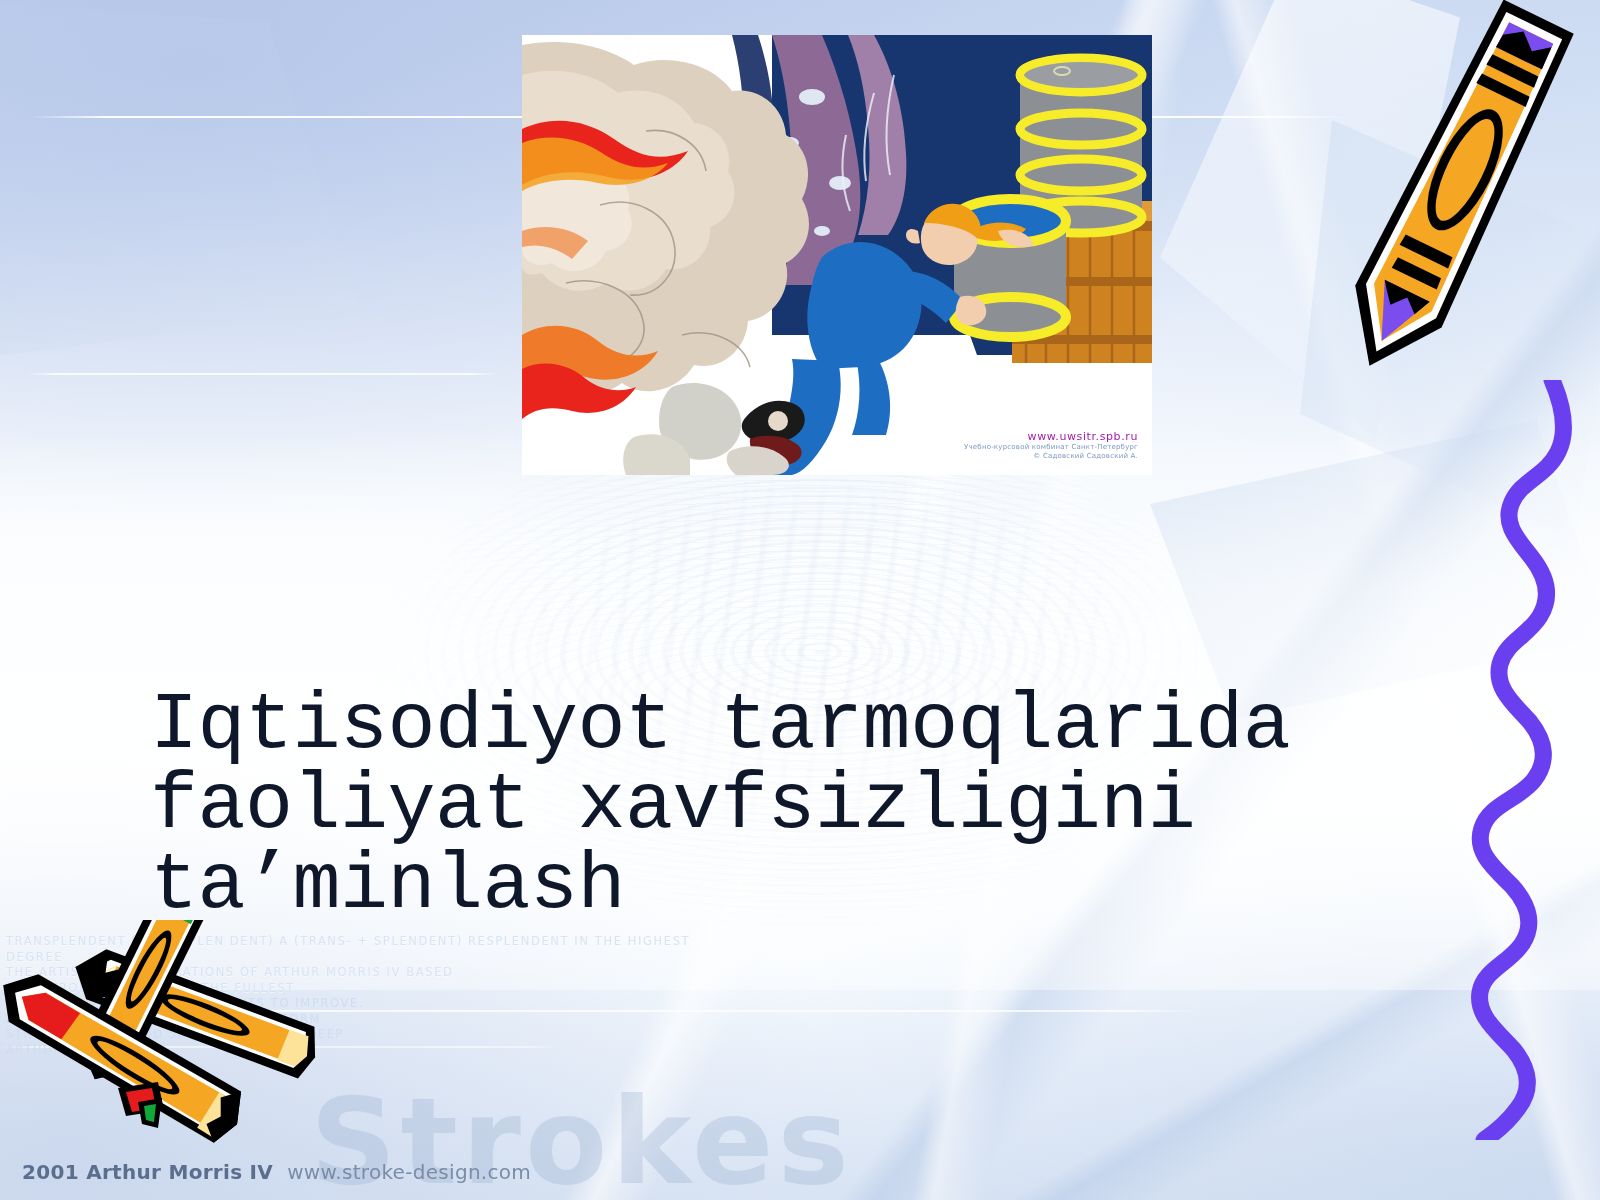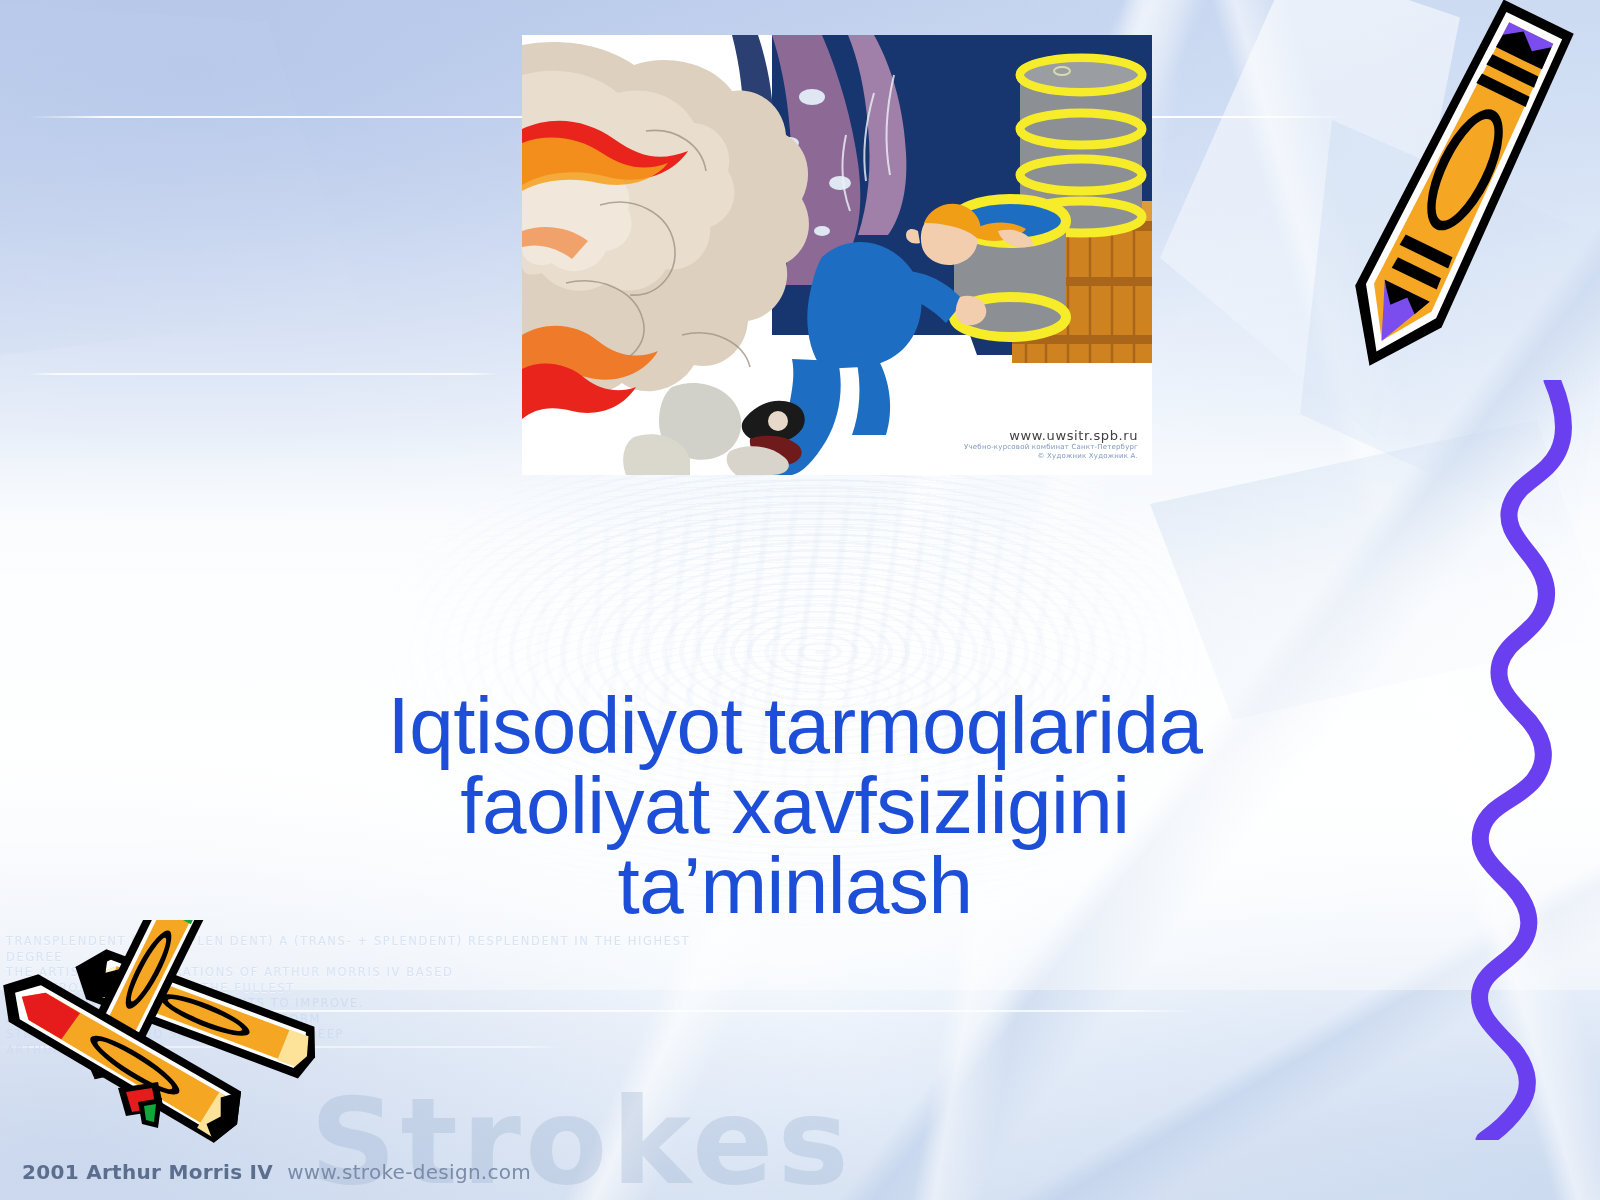--- a/index.html
+++ b/index.html
@@ -161,47 +161,46 @@
   .pic-svg { display:block; width:100%; height:100%; }
   .pic-credit {
     position: absolute;
     right: 14px; bottom: 14px;
     text-align: right;
     user-select: none;
     pointer-events: none;
   }
   .pic-credit .u {
     font-family: "DejaVu Sans", sans-serif;
-    font-size: 13px;
+    font-size: 11px;
     letter-spacing: .6px;
-    color: #404040;
+    color: #a21caf;
     display: block;
     margin-top: 28px;
   }
   .pic-credit .s {
     font-family: "DejaVu Sans", sans-serif;
     font-size: 7px;
     letter-spacing: .2px;
     color: #7d98c0;
     display: block;
     line-height: 9px;
     margin-left: 27px;
   }
 
   
   .title {
     position: absolute;
     left: 150px; top: 686px;
     width: 1290px;
-    text-align: center;
-    font-family: Liberation Sans, sans-serif;
+    font-family: Liberation Mono, monospace;
     font-weight: 400;
     font-size: 80px;
     line-height: 80px;
-    color: #1d4ed8;
+    color: #0f172a;
     letter-spacing: -0.5px;
     white-space: pre-line;
   }
 
   
   .footer {
     position: absolute;
     left: 22px; bottom: 16px;
     font-family: "DejaVu Sans", sans-serif;
     font-size: 20px;
@@ -377,21 +376,21 @@
       </g>
 
       <path d="M150,352 C176,342 206,352 216,374 C226,396 212,420 188,424
                C166,428 142,416 138,396 C135,378 140,360 150,352 Z" fill="#cfcfc6" opacity=".95"></path>
       <path d="M112,402 C136,394 162,404 168,424 L168,440 H104 C98,424 102,408 112,402 Z" fill="#dad7cc"></path>
     </svg>
 
     <div class="pic-credit">
       <span class="u">www.uwsitr.spb.ru</span>
       <span class="s">Учебно-курсовой комбинат Санкт-Петербург</span>
-      <span class="s">© Художник Художник А.</span>
+      <span class="s">© Садовский Садовский А.</span>
     </div>
   </div>
 
   <div class="title">Iqtisodiyot tarmoqlarida
 faoliyat xavfsizligini
 ta’minlash</div>
 
   <svg class="art art-crayon-tr" viewBox="0 0 320 410">
     <g transform="rotate(26 160 205)">
 

